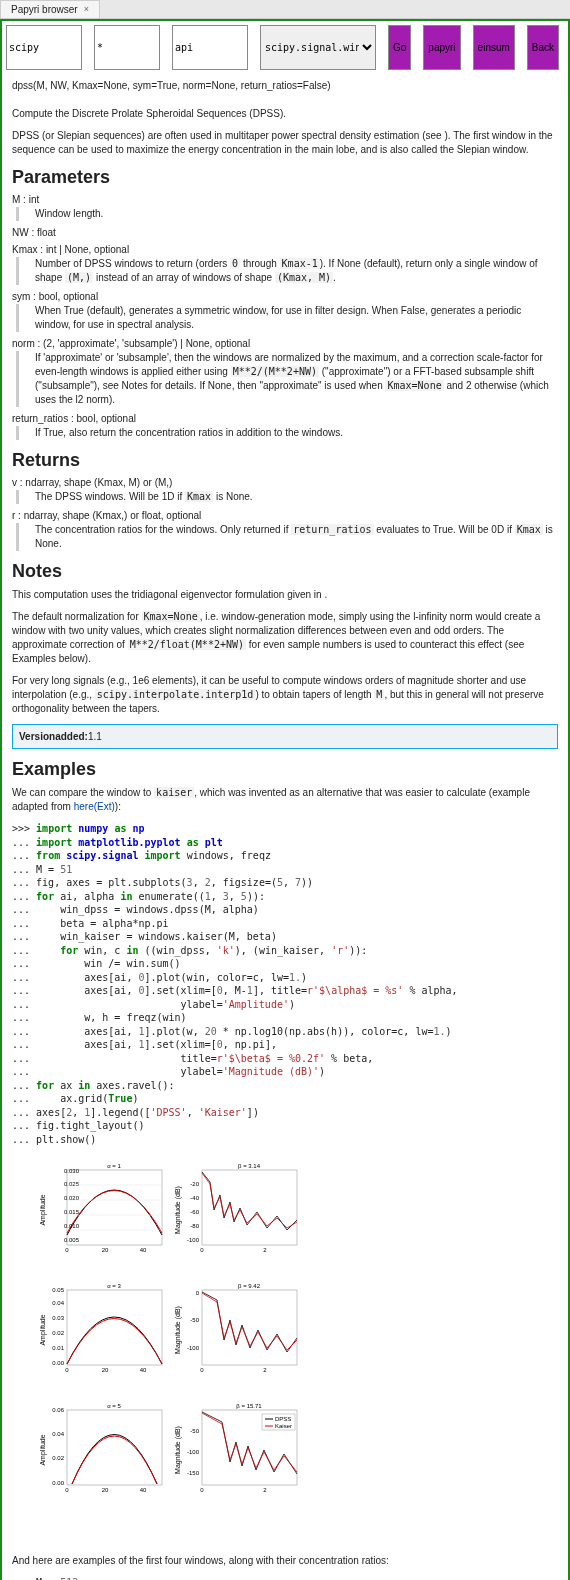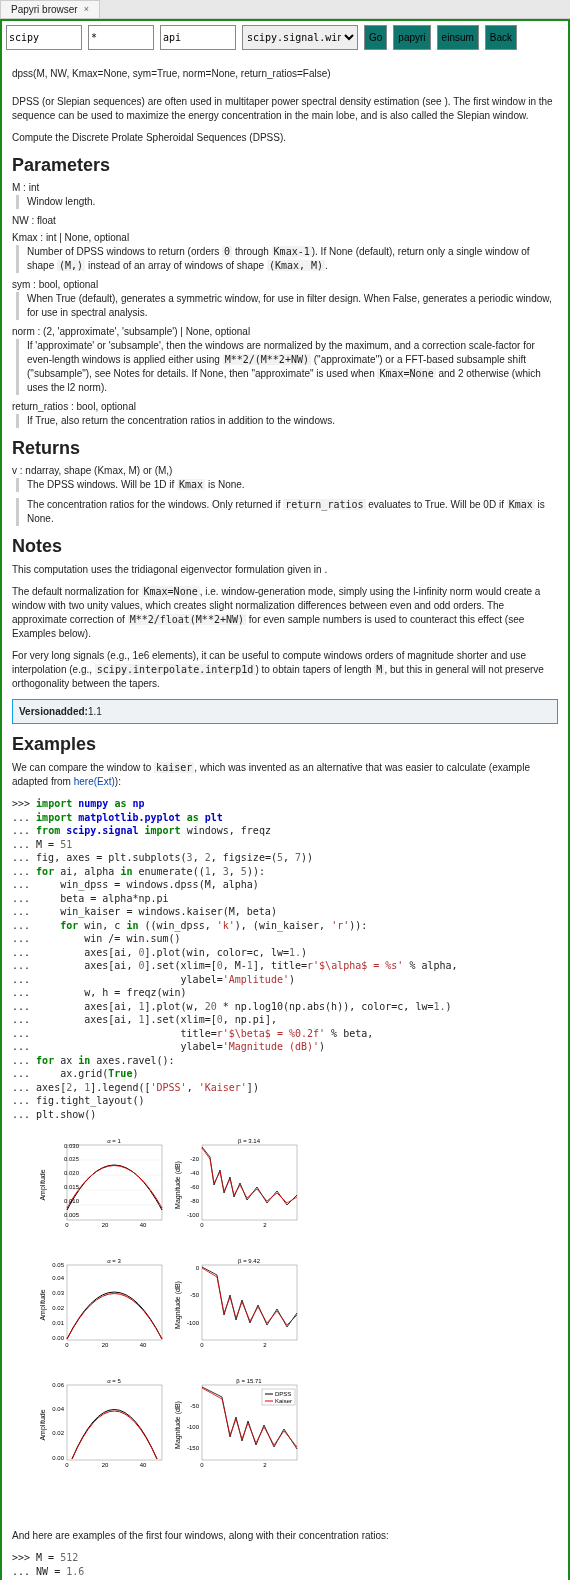--- a/index.html
+++ b/index.html
@@ -1,30 +1,30 @@
 <!DOCTYPE html>
 <html><head>
 <meta charset="utf-8">
 <style>
 body{margin:0;font-family:Arial,Helvetica,sans-serif;font-size:10px;background:#fff;color:#222;width:570px}
 .tab-bar{display:flex;background:#e8e8e8;border-bottom:1px solid #ccc}
 .tab{padding:3px 10px;background:#f5f5f5;border:1px solid #ccc;border-bottom:none;font-size:10px;display:flex;gap:6px}
 .tab-close{font-size:9px;color:#666}
 .main{border:2px solid #1a8b1a;padding:4px}
-.nav-row{display:flex;gap:6px;margin-bottom:16px}
+.nav-row{display:flex;gap:12px;margin-bottom:8px}
 .nav-input{border:1px solid #888;font-size:10px;padding:1px 2px;font-family:monospace}
 .nav-select{border:1px solid #888;font-size:10px;font-family:monospace}
-.nav-btn{border:1px solid #888;background:#0f766e;font-size:10px;padding:6px 4px;font-family:Arial}
+.nav-btn{border:1px solid #888;background:#a21caf;font-size:10px;padding:16px 4px;font-family:Arial}
 .content{padding:2px 6px}
 .signature{font-size:10px;margin-bottom:16px}
 .desc{font-size:10px;margin-bottom:8px;line-height:1.4}
 h2{font-size:18px;font-weight:bold;margin:10px 0 6px 0}
 .param{margin-bottom:6px}
 .param-name{font-size:10px}
-.param-desc{border-left:3px solid #ccc;padding-left:8px;margin-left:4px;margin-top:2px;font-size:10px;line-height:1.4}
+.param-desc{border-left:3px solid #ccc;padding-left:16px;margin-left:4px;margin-top:2px;font-size:10px;line-height:1.4}
 .code{font-family:monospace;background:#f2f2f2;padding:0 2px;font-size:10px}
 .version-box{background:#eef2f5;border:1px solid #0ea5e9;padding:6px;margin:8px 0;font-size:10px}
 .code-block{font-family:monospace;font-size:10px;white-space:pre;line-height:1.35;margin:6px 0}
 .kw{color:#008000;font-weight:bold}
 .nm{color:#0000cc;font-weight:bold}
 .st{color:#b03030}
 .num{color:#666}
 .link{color:#0645ad}
 .plot-img{margin:8px 0 12px 20px}
 svg text{font-family:Arial;font-size:6px}
@@ -48,22 +48,22 @@
   <select class="nav-select" style="width:116px"><option>scipy.signal.windows._w</option></select>
   <button class="nav-btn">Go</button>
   <button class="nav-btn">papyri</button>
   <button class="nav-btn">einsum</button>
   <button class="nav-btn">Back</button>
 </div>
 
 <div class="content">
 
 <div class="signature">dpss(M, NW, Kmax=None, sym=True, norm=None, return_ratios=False)</div>
+<div class="desc">Compute the Discrete Prolate Spheroidal Sequences (DPSS).</div>
 <div class="desc">DPSS (or Slepian sequences) are often used in multitaper power spectral density estimation (see ). The first window in the sequence can be used to maximize the energy concentration in the main lobe, and is also called the Slepian window.</div>
-<div class="desc">Compute the Discrete Prolate Spheroidal Sequences (DPSS).</div>
 
 <h2>Parameters</h2>
 
 <div class="param">
   <div class="param-name">M : int</div>
   <div class="param-desc">Window length.</div>
 </div>
 
 <div class="param">
   <div class="param-name">NW : float</div>
@@ -90,20 +90,21 @@
 </div>
 
 <h2>Returns</h2>
 
 <div class="param">
   <div class="param-name">v : ndarray, shape (Kmax, M) or (M,)</div>
   <div class="param-desc"><span>The DPSS windows. Will be 1D if </span><span class="code">Kmax</span><span> is None.</span></div>
 </div>
 
 <div class="param">
+  <div class="param-name">r : ndarray, shape (Kmax,) or float, optional</div>
   <div class="param-desc"><span>The concentration ratios for the windows. Only returned if </span><span class="code">return_ratios</span><span> evaluates to True. Will be 0D if </span><span class="code">Kmax</span><span> is None.</span></div>
 </div>
 
 <h2>Notes</h2>
 <div class="desc">This computation uses the tridiagonal eigenvector formulation given in .</div>
 <div class="desc"><span>The default normalization for </span><span class="code">Kmax=None</span><span>, i.e. window-generation mode, simply using the l-infinity norm would create a window with two unity values, which creates slight normalization differences between even and odd orders. The approximate correction of </span><span class="code">M**2/float(M**2+NW)</span><span> for even sample numbers is used to counteract this effect (see Examples below).</span></div>
 <div class="desc"><span>For very long signals (e.g., 1e6 elements), it can be useful to compute windows orders of magnitude shorter and use interpolation (e.g., </span><span class="code">scipy.interpolate.interp1d</span><span>) to obtain tapers of length </span><span class="code">M</span><span>, but this in general will not preserve orthogonality between the tapers.</span></div>
 
 <div class="version-box"><b>Versionadded:</b><span>1.1</span></div>
 

